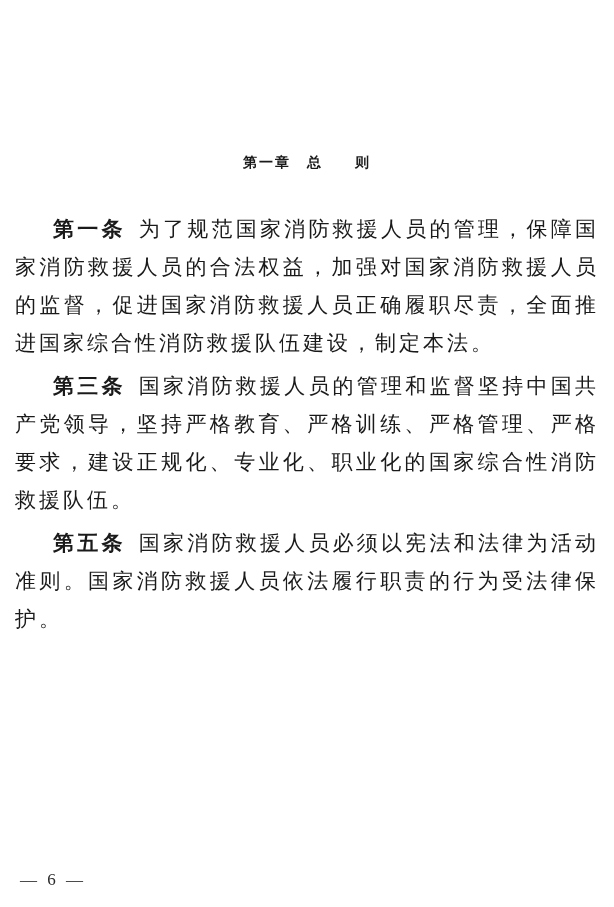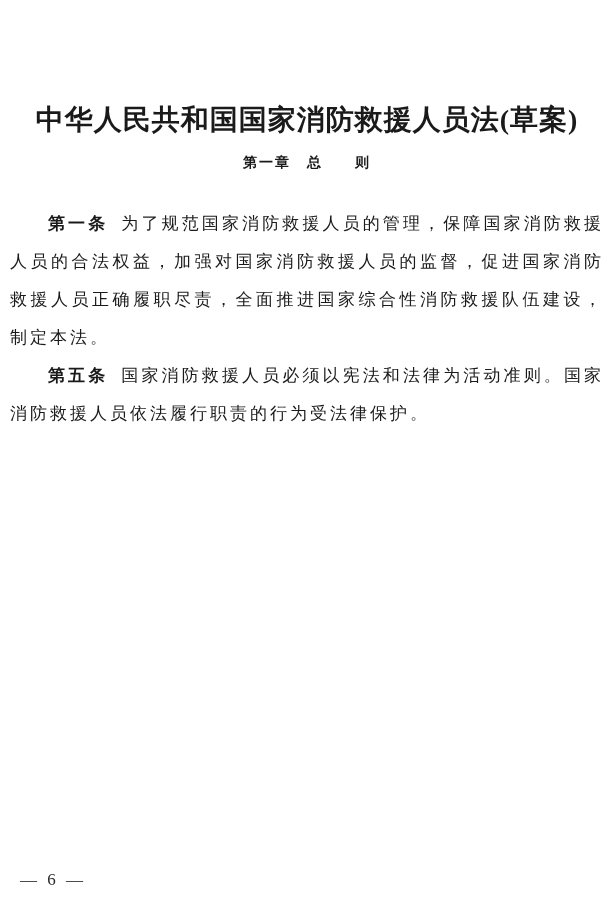--- a/index.html
+++ b/index.html
@@ -38,22 +38,22 @@
     letter-spacing: 2px;
     white-space: nowrap;
   }
   .doc-body {
     position: absolute;
     top: 205px;
     left: 10px;
     width: 594px;
   }
   .doc-body p {
-    margin: 0;
-    font-size: 17px;
+    margin: 5px;
+    font-size: 21px;
     line-height: 38px;
     letter-spacing: 3px;
     text-align: justify;
     text-indent: 38px;
   }
   .article-label {
     font-weight: 700;
     margin-right: 13px;
   }
   .page-number {
@@ -64,29 +64,29 @@
     letter-spacing: 3px;
     color: #2a2a2a;
     white-space: nowrap;
   }
 </style>
 </head>
 <body>
 
 <div class="page">
 
-  <h1 class="doc-title">中华人民共和国国家消防救援人员法(草案)</h1>
 
   <h2 class="chapter-heading">第一章　总　　则</h2>
 
   <div class="doc-body">
   <p><b class="article-label">第一条</b><span class="article-text">为了规范国家消防救援人员的管理，保障国家消防救援人员的合法权益，加强对国家消防救援人员的监督，促进国家消防救援人员正确履职尽责，全面推进国家综合性消防救援队伍建设，制定本法。</span></p>
 
 
 
+  <p><b class="article-label">第三条</b><span class="article-text">国家消防救援人员的管理和监督坚持中国共产党领导，坚持严格教育、严格训练、严格管理、严格要求，建设正规化、专业化、职业化的国家综合性消防救援队伍。</span></p>
 
 
   <p><b class="article-label">第五条</b><span class="article-text">国家消防救援人员必须以宪法和法律为活动准则。国家消防救援人员依法履行职责的行为受法律保护。</span></p>
 </div>
 
   <div class="page-number">— 6 —</div>
 
 </div>
 
 </body></html>

